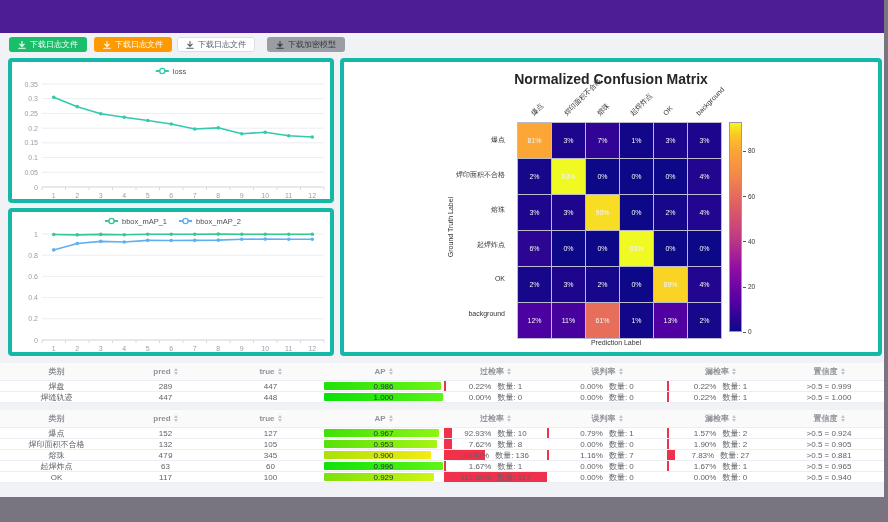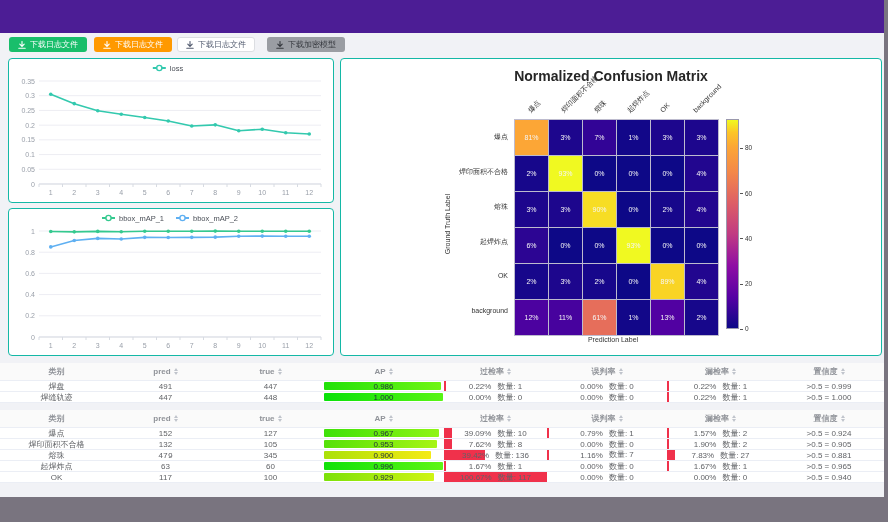--- a/index.html
+++ b/index.html
@@ -15,21 +15,21 @@
   .btn{display:inline-flex;align-items:center;gap:4px;height:15px;padding:0 8px;
     border:1px solid transparent;border-radius:3px;font-size:8px;cursor:pointer;
     font-family:inherit;line-height:1}
   .btn svg{display:block}
   .btn-green{background:#19be6b;color:#fff;margin-right:7px}
   .btn-orange{background:#ff9900;color:#fff;margin-right:5px}
   .btn-plain{background:#fff;color:#515a6e;border-color:#dcdee2;margin-right:12px}
   .btn-gray{background:#9a9da3;color:#34373d}
 
   
-  .card{position:absolute;background:#fff;border:1px solid #14b8a6;border-radius:4px}
+  .card{position:absolute;background:#fff;border:4px solid #14b8a6;border-radius:4px}
   .card-loss{left:8px;top:25px;width:326px;height:145px}
   .card-map{left:8px;top:175px;width:326px;height:148px}
   .card-cm{left:340px;top:25px;width:542px;height:298px}
 
   
   .cm-title{position:absolute;width:100%;text-align:center;top:9px;font-size:14px;
     font-weight:bold;color:#262626}
   .cm-grid{position:absolute;display:grid;gap:1px;background:#bdbbce;border:1px solid #bdbbce}
   .cm-cell{position:relative;display:flex;align-items:center;justify-content:center;
     font-size:7px;color:#f5f5f5}
@@ -362,21 +362,21 @@
           <div class="tcell" style="width: 110px;">
             <span>置信度</span>
             <span class="sorter">
               <i class="cu"></i>
               <i class="cd"></i>
             </span>
           </div>
         </div>
         <div class="trow tbody-row">
           <div class="tcell" style="width: 113px;">焊盘</div>
-          <div class="tcell" style="width: 105px;">491</div>
+          <div class="tcell" style="width: 105px;">289</div>
           <div class="tcell" style="width: 105px;">447</div>
           <div class="tcell ap-cell" style="width: 121px;">
             <div class="ap-bar" style="width: calc(98.6% - 2px); background: linear-gradient(90deg, rgb(32, 225, 9), rgb(111, 245, 20));"></div>
             <span class="ap-txt">0.986</span>
           </div>
           <div class="tcell" style="width: 103px;">
             <div class="rate-bar" style="width: 2px;"></div>
             <span class="rate-txt">0.22%</span>
             <span class="rate-cnt">数量: 1</span>
           </div>
@@ -477,21 +477,21 @@
         <div class="trow tbody-row">
           <div class="tcell" style="width: 113px;">爆点</div>
           <div class="tcell" style="width: 105px;">152</div>
           <div class="tcell" style="width: 105px;">127</div>
           <div class="tcell ap-cell" style="width: 121px;">
             <div class="ap-bar" style="width: calc(96.7% - 2px); background: linear-gradient(90deg, rgb(63, 225, 9), rgb(143, 245, 20));"></div>
             <span class="ap-txt">0.967</span>
           </div>
           <div class="tcell" style="width: 103px;">
             <div class="rate-bar" style="width: 8.1061px;"></div>
-            <span class="rate-txt">39.09%</span>
+            <span class="rate-txt">92.93%</span>
             <span class="rate-cnt">数量: 10</span>
           </div>
           <div class="tcell" style="width: 120px;">
             <div class="rate-bar" style="width: 2px;"></div>
             <span class="rate-txt">0.79%</span>
             <span class="rate-cnt">数量: 1</span>
           </div>
           <div class="tcell" style="width: 107px;">
             <div class="rate-bar" style="width: 2px;"></div>
             <span class="rate-txt">1.57%</span>
@@ -533,21 +533,21 @@
           <div class="tcell" style="width: 105px;">345</div>
           <div class="tcell ap-cell" style="width: 121px;">
             <div class="ap-bar" style="width: calc(90% - 2px); background: linear-gradient(90deg, rgb(171, 225, 9), rgb(245, 234, 20));"></div>
             <span class="ap-txt">0.900</span>
           </div>
           <div class="tcell" style="width: 103px;">
             <div class="rate-bar" style="width: 40.6026px;"></div>
             <span class="rate-txt">39.42%</span>
             <span class="rate-cnt">数量: 136</span>
           </div>
-          <div class="tcell" style="width: 120px; align-items: flex-end;">
+          <div class="tcell" style="width: 120px;">
             <div class="rate-bar" style="width: 2px;"></div>
             <span class="rate-txt">1.16%</span>
             <span class="rate-cnt">数量: 7</span>
           </div>
           <div class="tcell" style="width: 107px;">
             <div class="rate-bar" style="width: 8.3781px;"></div>
             <span class="rate-txt">7.83%</span>
             <span class="rate-cnt">数量: 27</span>
           </div>
           <div class="tcell" style="width: 110px;">
@@ -583,21 +583,21 @@
         <div class="trow tbody-row">
           <div class="tcell" style="width: 113px;">OK</div>
           <div class="tcell" style="width: 105px;">117</div>
           <div class="tcell" style="width: 105px;">100</div>
           <div class="tcell ap-cell" style="width: 121px;">
             <div class="ap-bar" style="width: calc(92.9% - 2px); background: linear-gradient(90deg, rgb(124, 225, 9), rgb(207, 245, 20));"></div>
             <span class="ap-txt">0.929</span>
           </div>
           <div class="tcell" style="width: 103px;">
             <div class="rate-bar" style="width: 100%;"></div>
-            <span class="rate-txt">100.67%</span>
+            <span class="rate-txt">117.00%</span>
             <span class="rate-cnt">数量: 117</span>
           </div>
           <div class="tcell" style="width: 120px;">
             <span class="rate-txt">0.00%</span>
             <span class="rate-cnt">数量: 0</span>
           </div>
           <div class="tcell" style="width: 107px;">
             <span class="rate-txt">0.00%</span>
             <span class="rate-cnt">数量: 0</span>
           </div>

